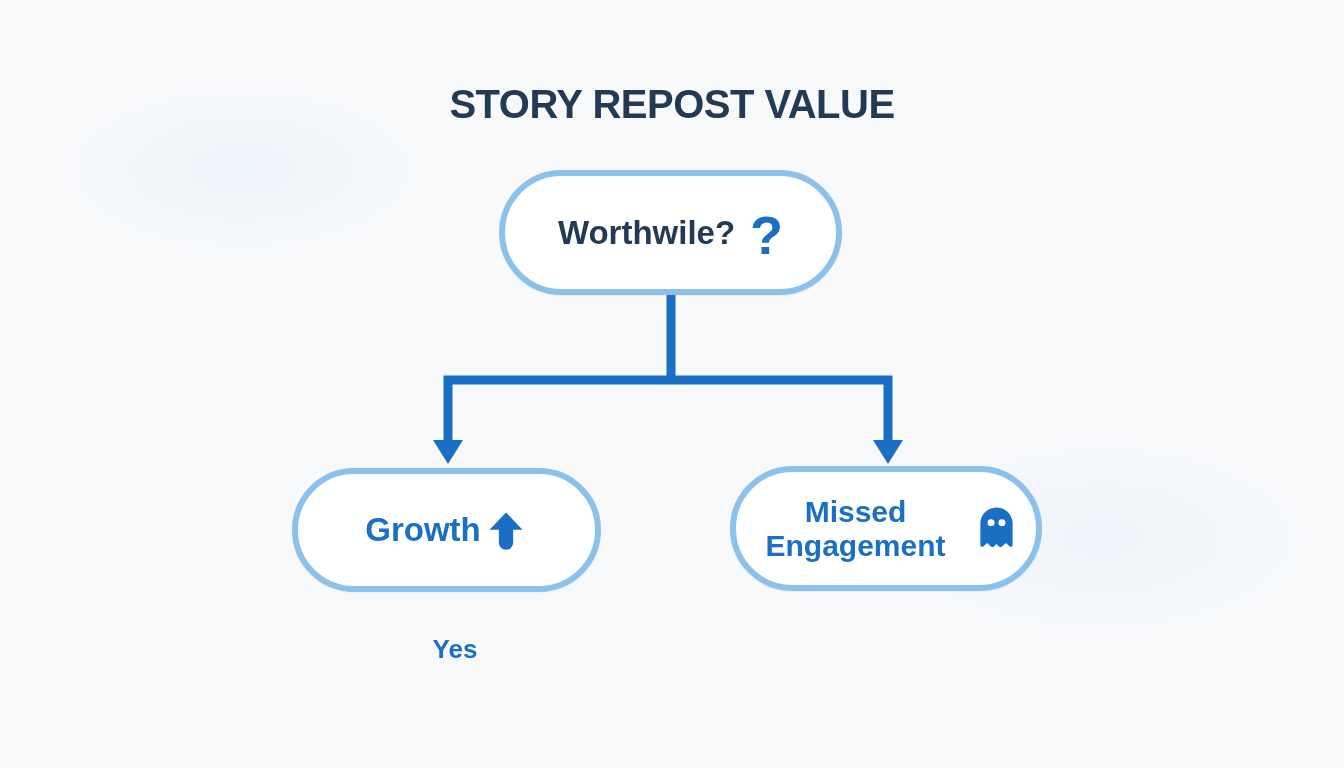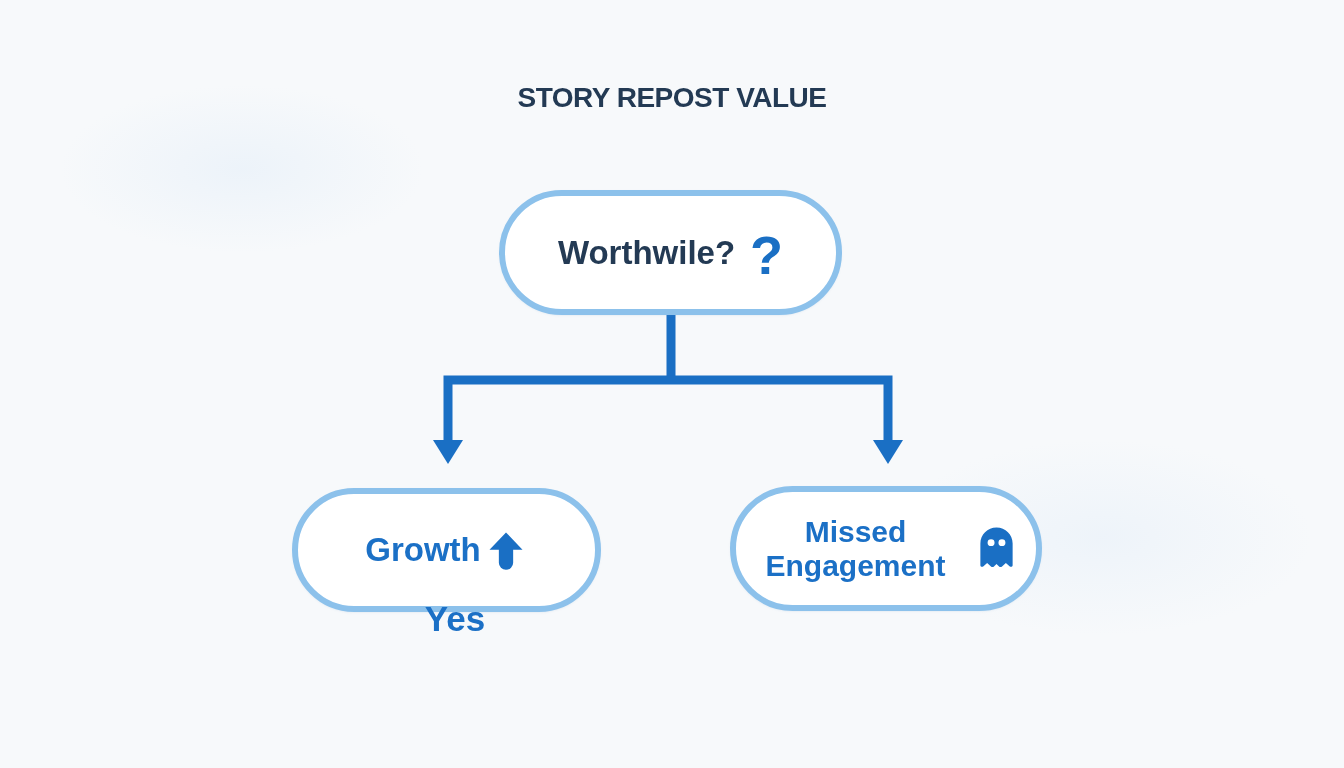--- a/index.html
+++ b/index.html
@@ -16,54 +16,53 @@
     font-family:"Liberation Sans","DejaVu Sans",sans-serif;
     background:
       radial-gradient(260px 120px at 18% 22%, rgba(205,225,245,.25), rgba(205,225,245,0) 70%),
       radial-gradient(300px 140px at 82% 70%, rgba(205,225,245,.22), rgba(205,225,245,0) 70%),
       var(--bg);
   }
   .stage{position:relative;width:1344px;height:768px;}
   .title{
     position:absolute;top:82px;left:0;width:100%;
     text-align:center;
-    font-size:28px;font-weight:bold;letter-spacing:-0.5px;
+    font-size:40px;font-weight:bold;letter-spacing:-0.5px;
     color:var(--navy);
   }
   .connectors{position:absolute;left:0;top:0;width:1344px;height:768px;}
   .connectors .stroke{stroke:var(--accent-blue);stroke-width:9;fill:none;}
   .connectors .fill{fill:var(--accent-blue);stroke:none;}
   .node{
     position:absolute;
     background:var(--node-bg);
     border:6px solid var(--border-blue);
     border-radius:70px;
     display:flex;align-items:center;justify-content:center;
     box-shadow:0 1px 2px rgba(120,160,200,.10);
-    margin-top:20px;
   }
   .node-root{left:499px;top:170px;width:343px;height:125px;gap:15px;}
   .node-left{left:292px;top:468px;width:309px;height:124px;gap:3px;}
   .node-right{left:730px;top:466px;width:312px;height:125px;gap:16px;}
   .node-text{font-weight:bold;white-space:nowrap;}
   .navy{color:var(--navy);font-size:33px;}
   .blue{color:var(--label-blue);font-size:33px;}
   .two-line{
     font-size:30px;line-height:1.13;white-space:normal;
     max-width:205px;text-align:center;
   }
   .qmark{
     color:var(--accent-blue);
     font-size:54px;font-weight:bold;line-height:1;
     transform:translateY(2px);
   }
   .answer{
-    position:absolute;top:599px;width:140px;
+    position:absolute;top:634px;width:140px;
     text-align:center;
-    font-size:35px;font-weight:bold;color:var(--label-blue);
+    font-size:26px;font-weight:bold;color:var(--label-blue);
   }
   .answer-left{left:385px;}
   .answer-right{left:819px;}
   .icon-svg{display:block;flex:0 0 auto;}
 </style>
 </head>
 <body>
 
 <div class="stage">
 

